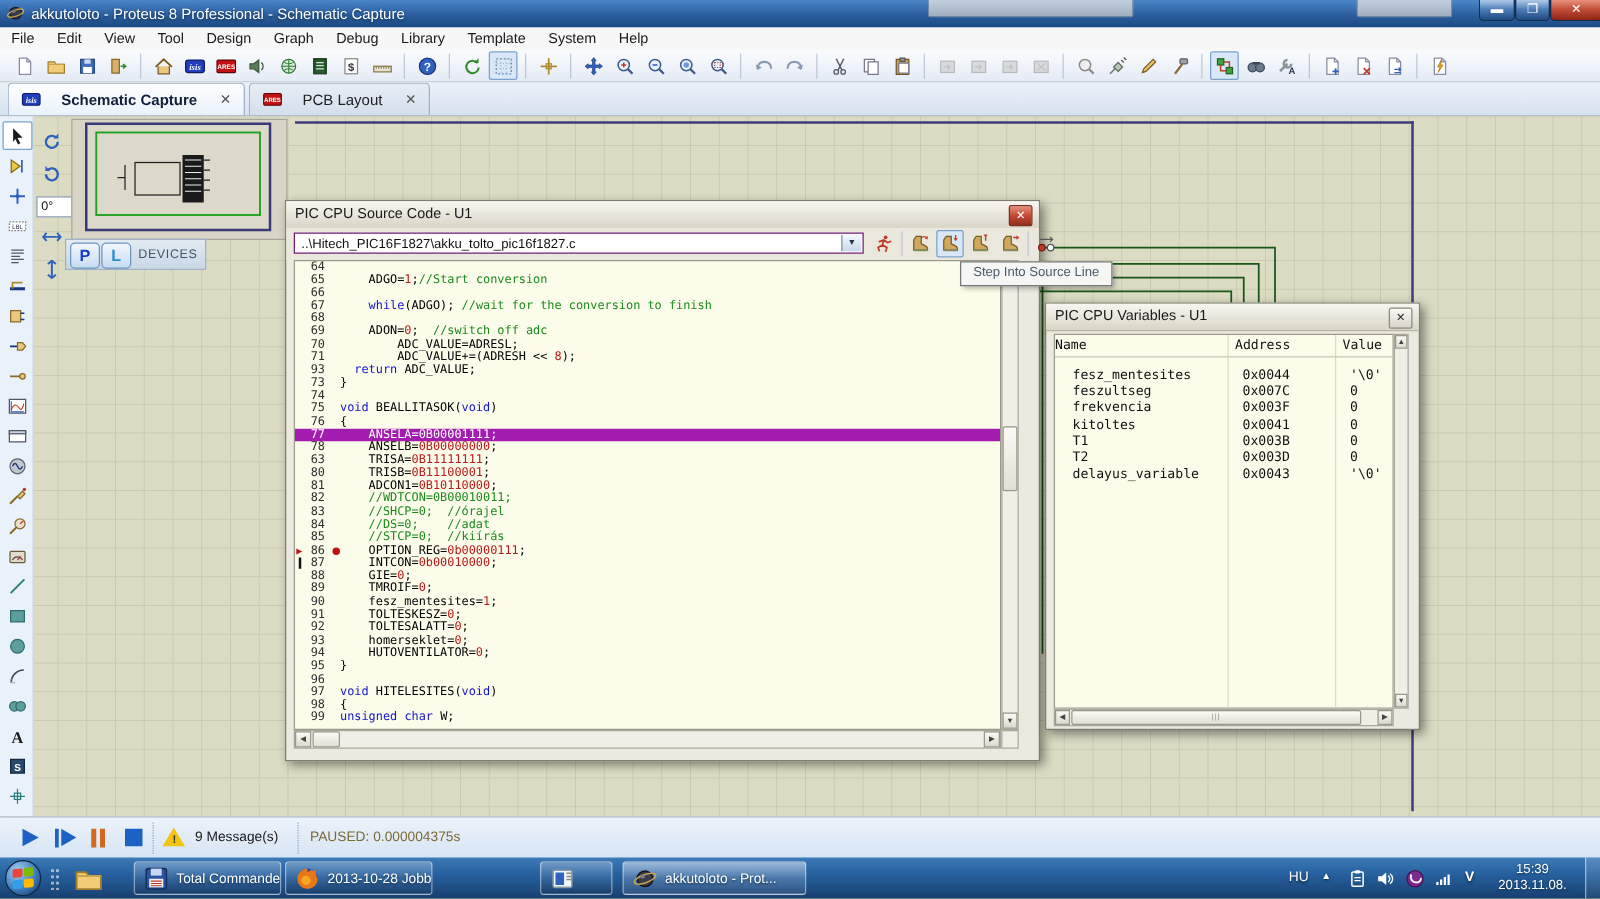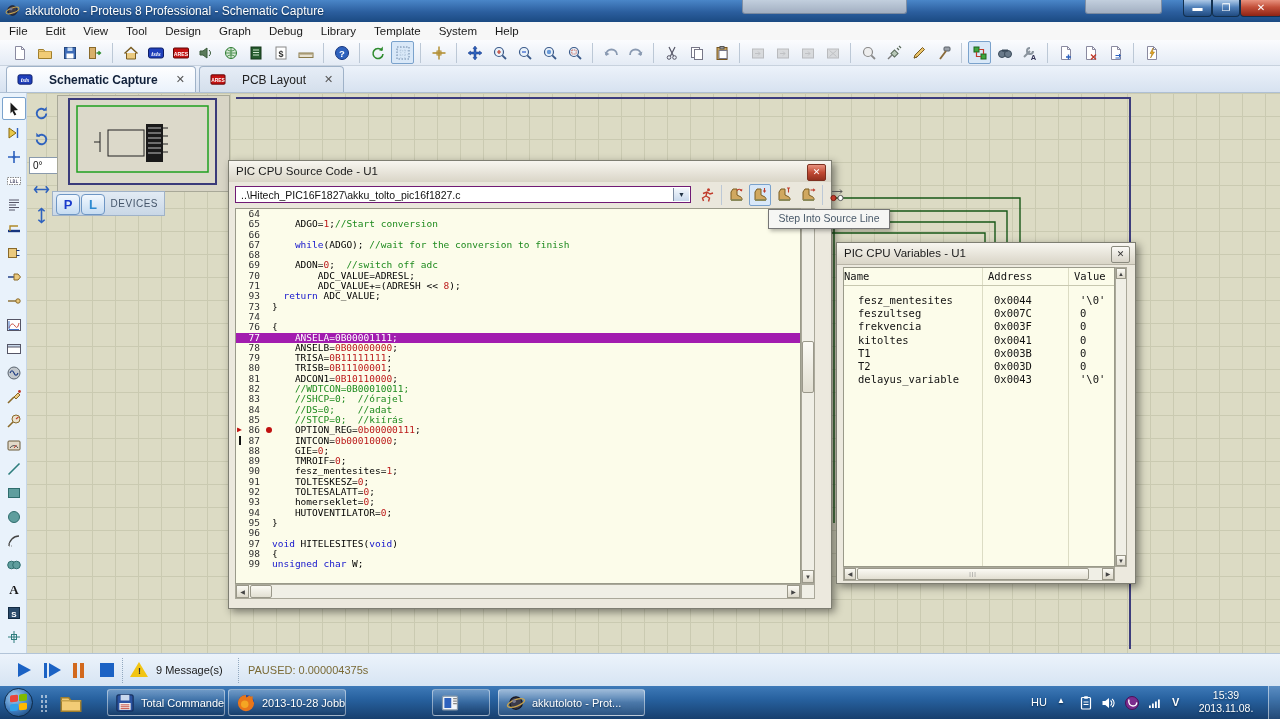--- a/index.html
+++ b/index.html
@@ -770,24 +770,25 @@
           <div class="code-line"><span class="lnum">65</span><span class="sp">    ADGO=</span><span class="sn">1</span><span class="sp">;</span><span class="sc">//Start conversion</span></div>
           <div class="code-line"><span class="lnum">66</span></div>
           <div class="code-line"><span class="lnum">67</span><span class="sp">    </span><span class="sk">while</span><span class="sp">(ADGO); </span><span class="sc">//wait for the conversion to finish</span></div>
           <div class="code-line"><span class="lnum">68</span></div>
           <div class="code-line"><span class="lnum">69</span><span class="sp">    ADON=</span><span class="sn">0</span><span class="sp">;  </span><span class="sc">//switch off adc</span></div>
           <div class="code-line"><span class="lnum">70</span><span class="sp">        ADC_VALUE=ADRESL;</span></div>
           <div class="code-line"><span class="lnum">71</span><span class="sp">        ADC_VALUE+=(ADRESH &lt;&lt; </span><span class="sn">8</span><span class="sp">);</span></div>
           <div class="code-line"><span class="lnum">93</span><span class="sp">  </span><span class="sk">return</span><span class="sp"> ADC_VALUE;</span></div>
           <div class="code-line"><span class="lnum">73</span><span class="sp">}</span></div>
           <div class="code-line"><span class="lnum">74</span></div>
+          <div class="code-line"><span class="lnum">75</span><span class="sk">void</span><span class="sp"> BEALLITASOK(</span><span class="sk">void</span><span class="sp">)</span></div>
           <div class="code-line"><span class="lnum">76</span><span class="sp">{</span></div>
           <div class="code-line hl"><span class="lnum">77</span><span class="sp">    ANSELA=0B00001111;</span></div>
           <div class="code-line"><span class="lnum">78</span><span class="sp">    ANSELB=</span><span class="sn">0B00000000</span><span class="sp">;</span></div>
-          <div class="code-line"><span class="lnum">79</span><span class="sp">    TRISA=</span><span class="sn">0B11111111</span><span class="sp">;</span></div>
+          <div class="code-line"><span class="lnum">63</span><span class="sp">    TRISA=</span><span class="sn">0B11111111</span><span class="sp">;</span></div>
           <div class="code-line"><span class="lnum">80</span><span class="sp">    TRISB=</span><span class="sn">0B11100001</span><span class="sp">;</span></div>
           <div class="code-line"><span class="lnum">81</span><span class="sp">    ADCON1=</span><span class="sn">0B10110000</span><span class="sp">;</span></div>
           <div class="code-line"><span class="lnum">82</span><span class="sc">    //WDTCON=0B00010011;</span></div>
           <div class="code-line"><span class="lnum">83</span><span class="sc">    //SHCP=0;  //órajel</span></div>
           <div class="code-line"><span class="lnum">84</span><span class="sc">    //DS=0;    //adat</span></div>
           <div class="code-line"><span class="lnum">85</span><span class="sc">    //STCP=0;  //kiírás</span></div>
           <div class="code-line"><span class="bp-arrow">▶</span><span class="bp-dot"></span><span class="lnum">86</span><span class="sp">    OPTION_REG=</span><span class="sn">0b00000111</span><span class="sp">;</span></div>
           <div class="code-line"><span class="caret-bar"></span><span class="lnum">87</span><span class="sp">    INTCON=</span><span class="sn">0b00010000</span><span class="sp">;</span></div>
           <div class="code-line"><span class="lnum">88</span><span class="sp">    GIE=</span><span class="sn">0</span><span class="sp">;</span></div>
           <div class="code-line"><span class="lnum">89</span><span class="sp">    TMROIF=</span><span class="sn">0</span><span class="sp">;</span></div>

